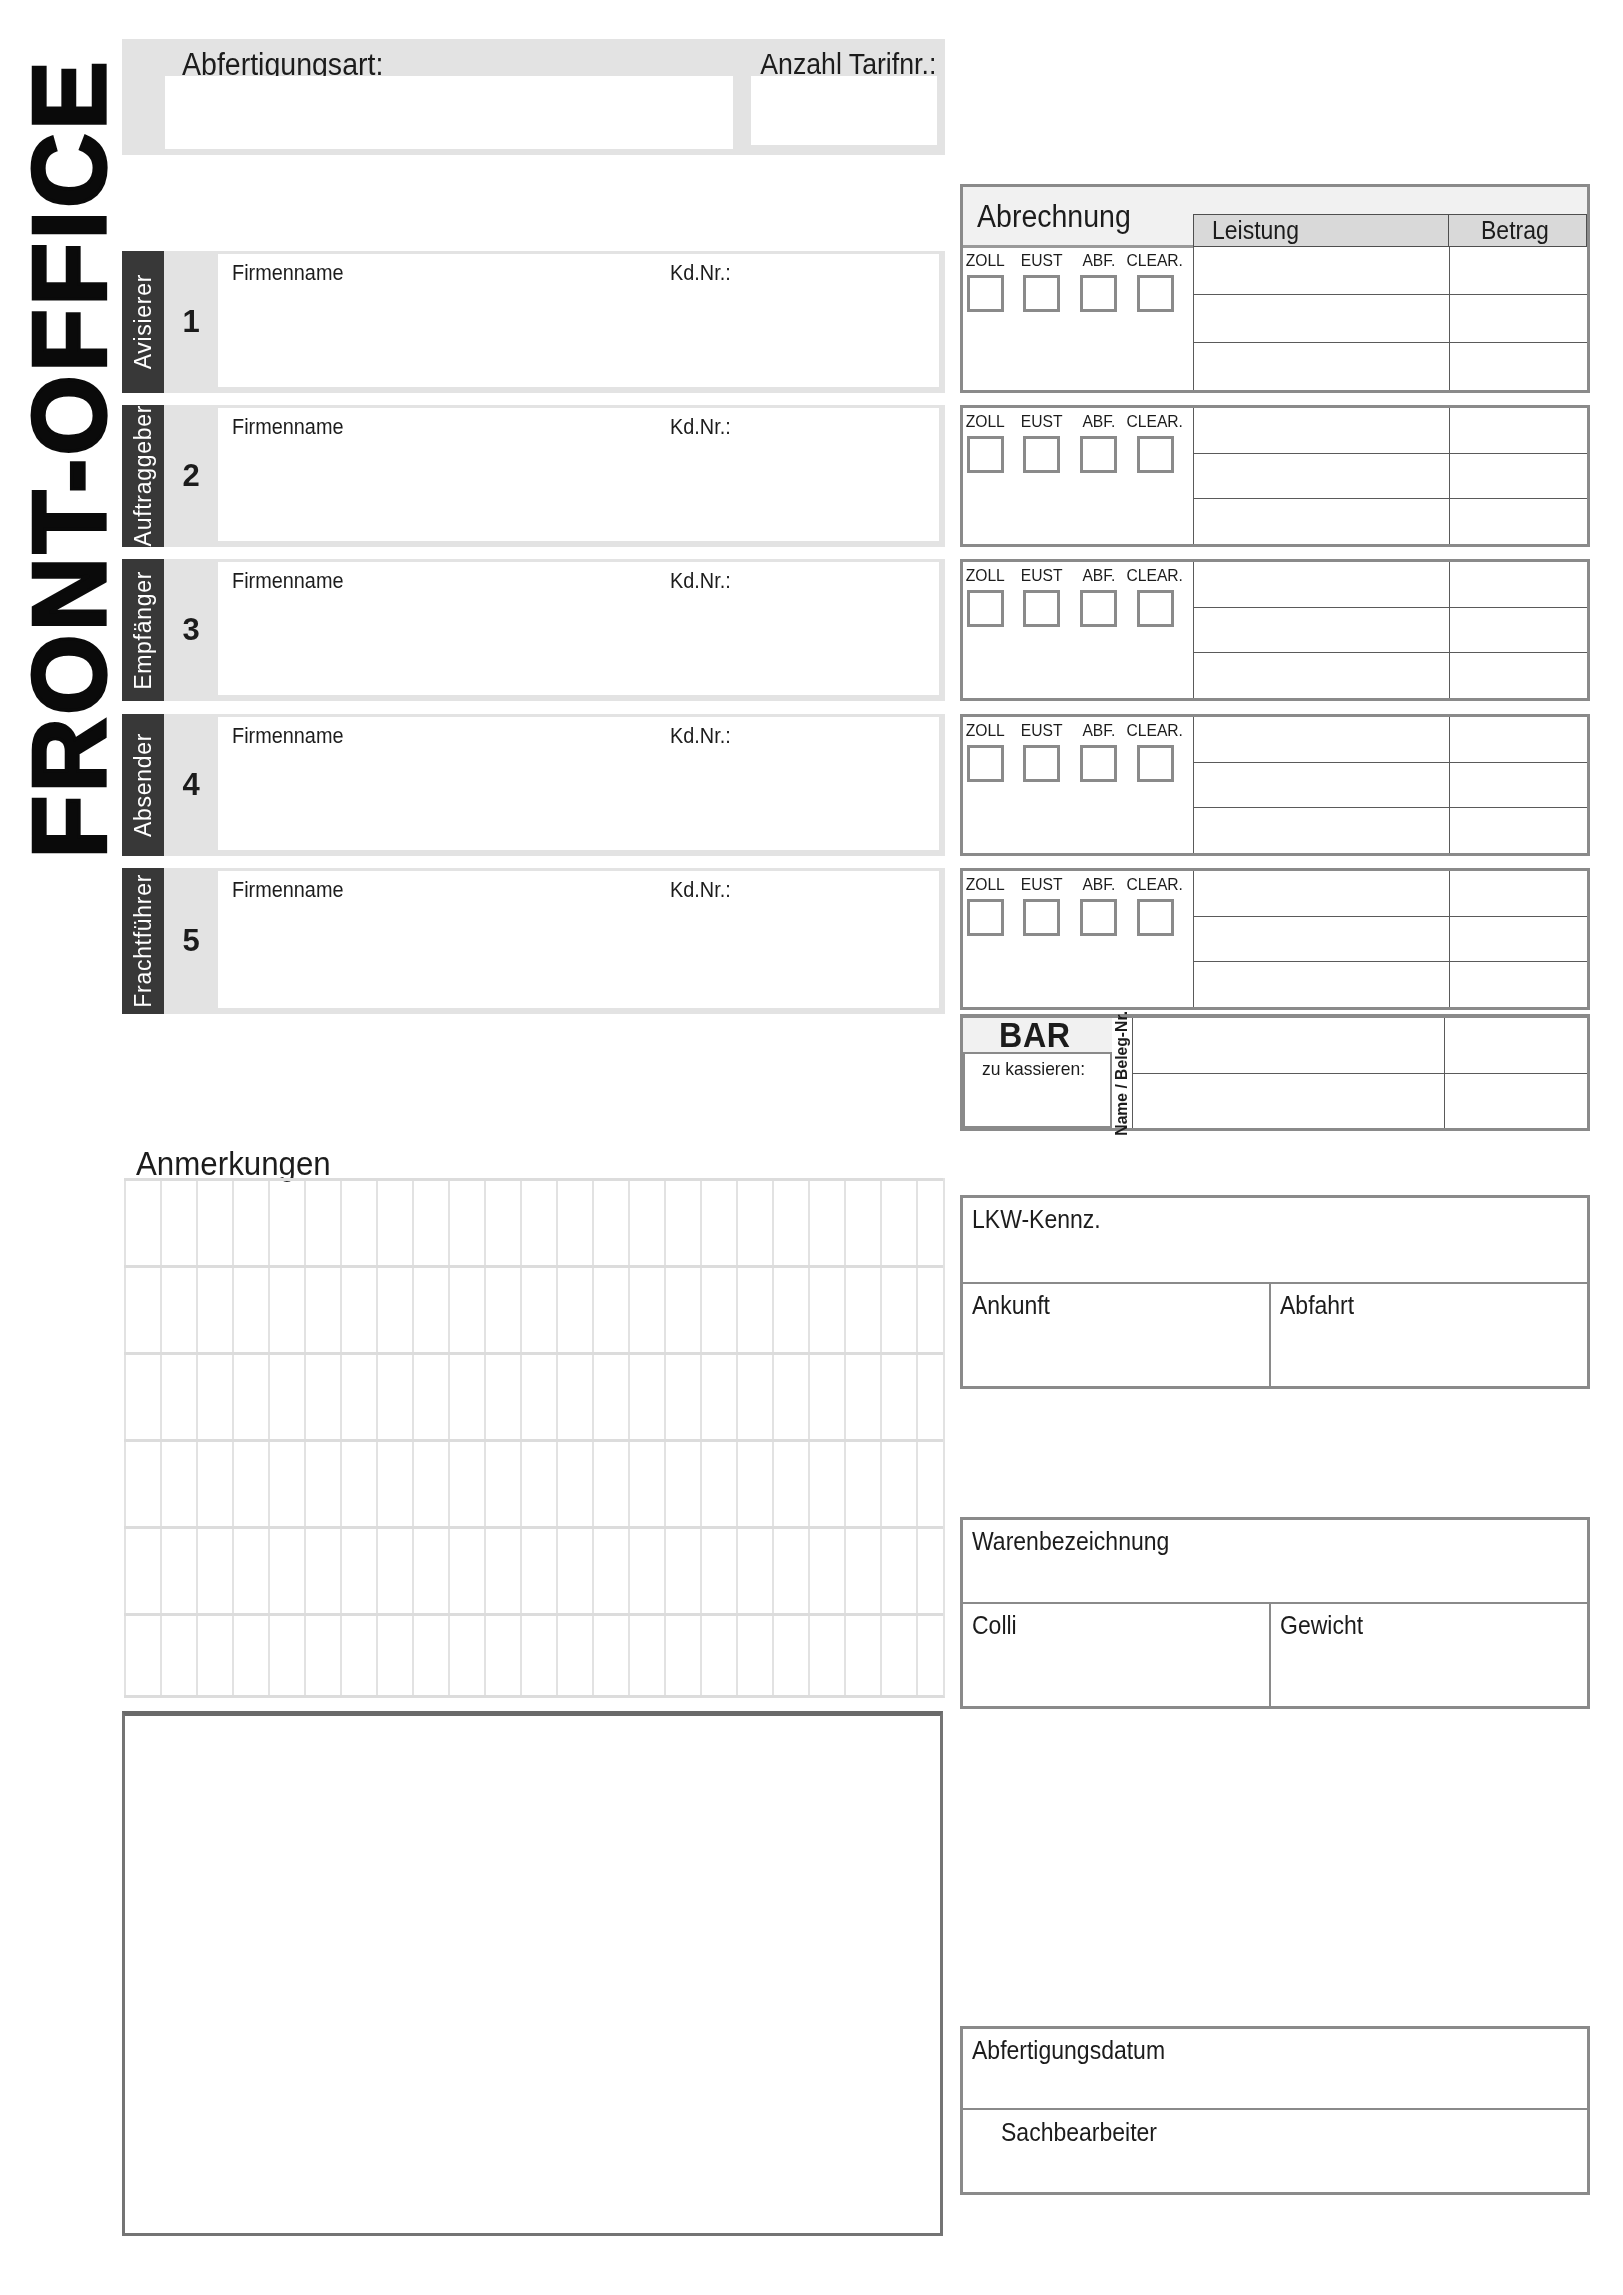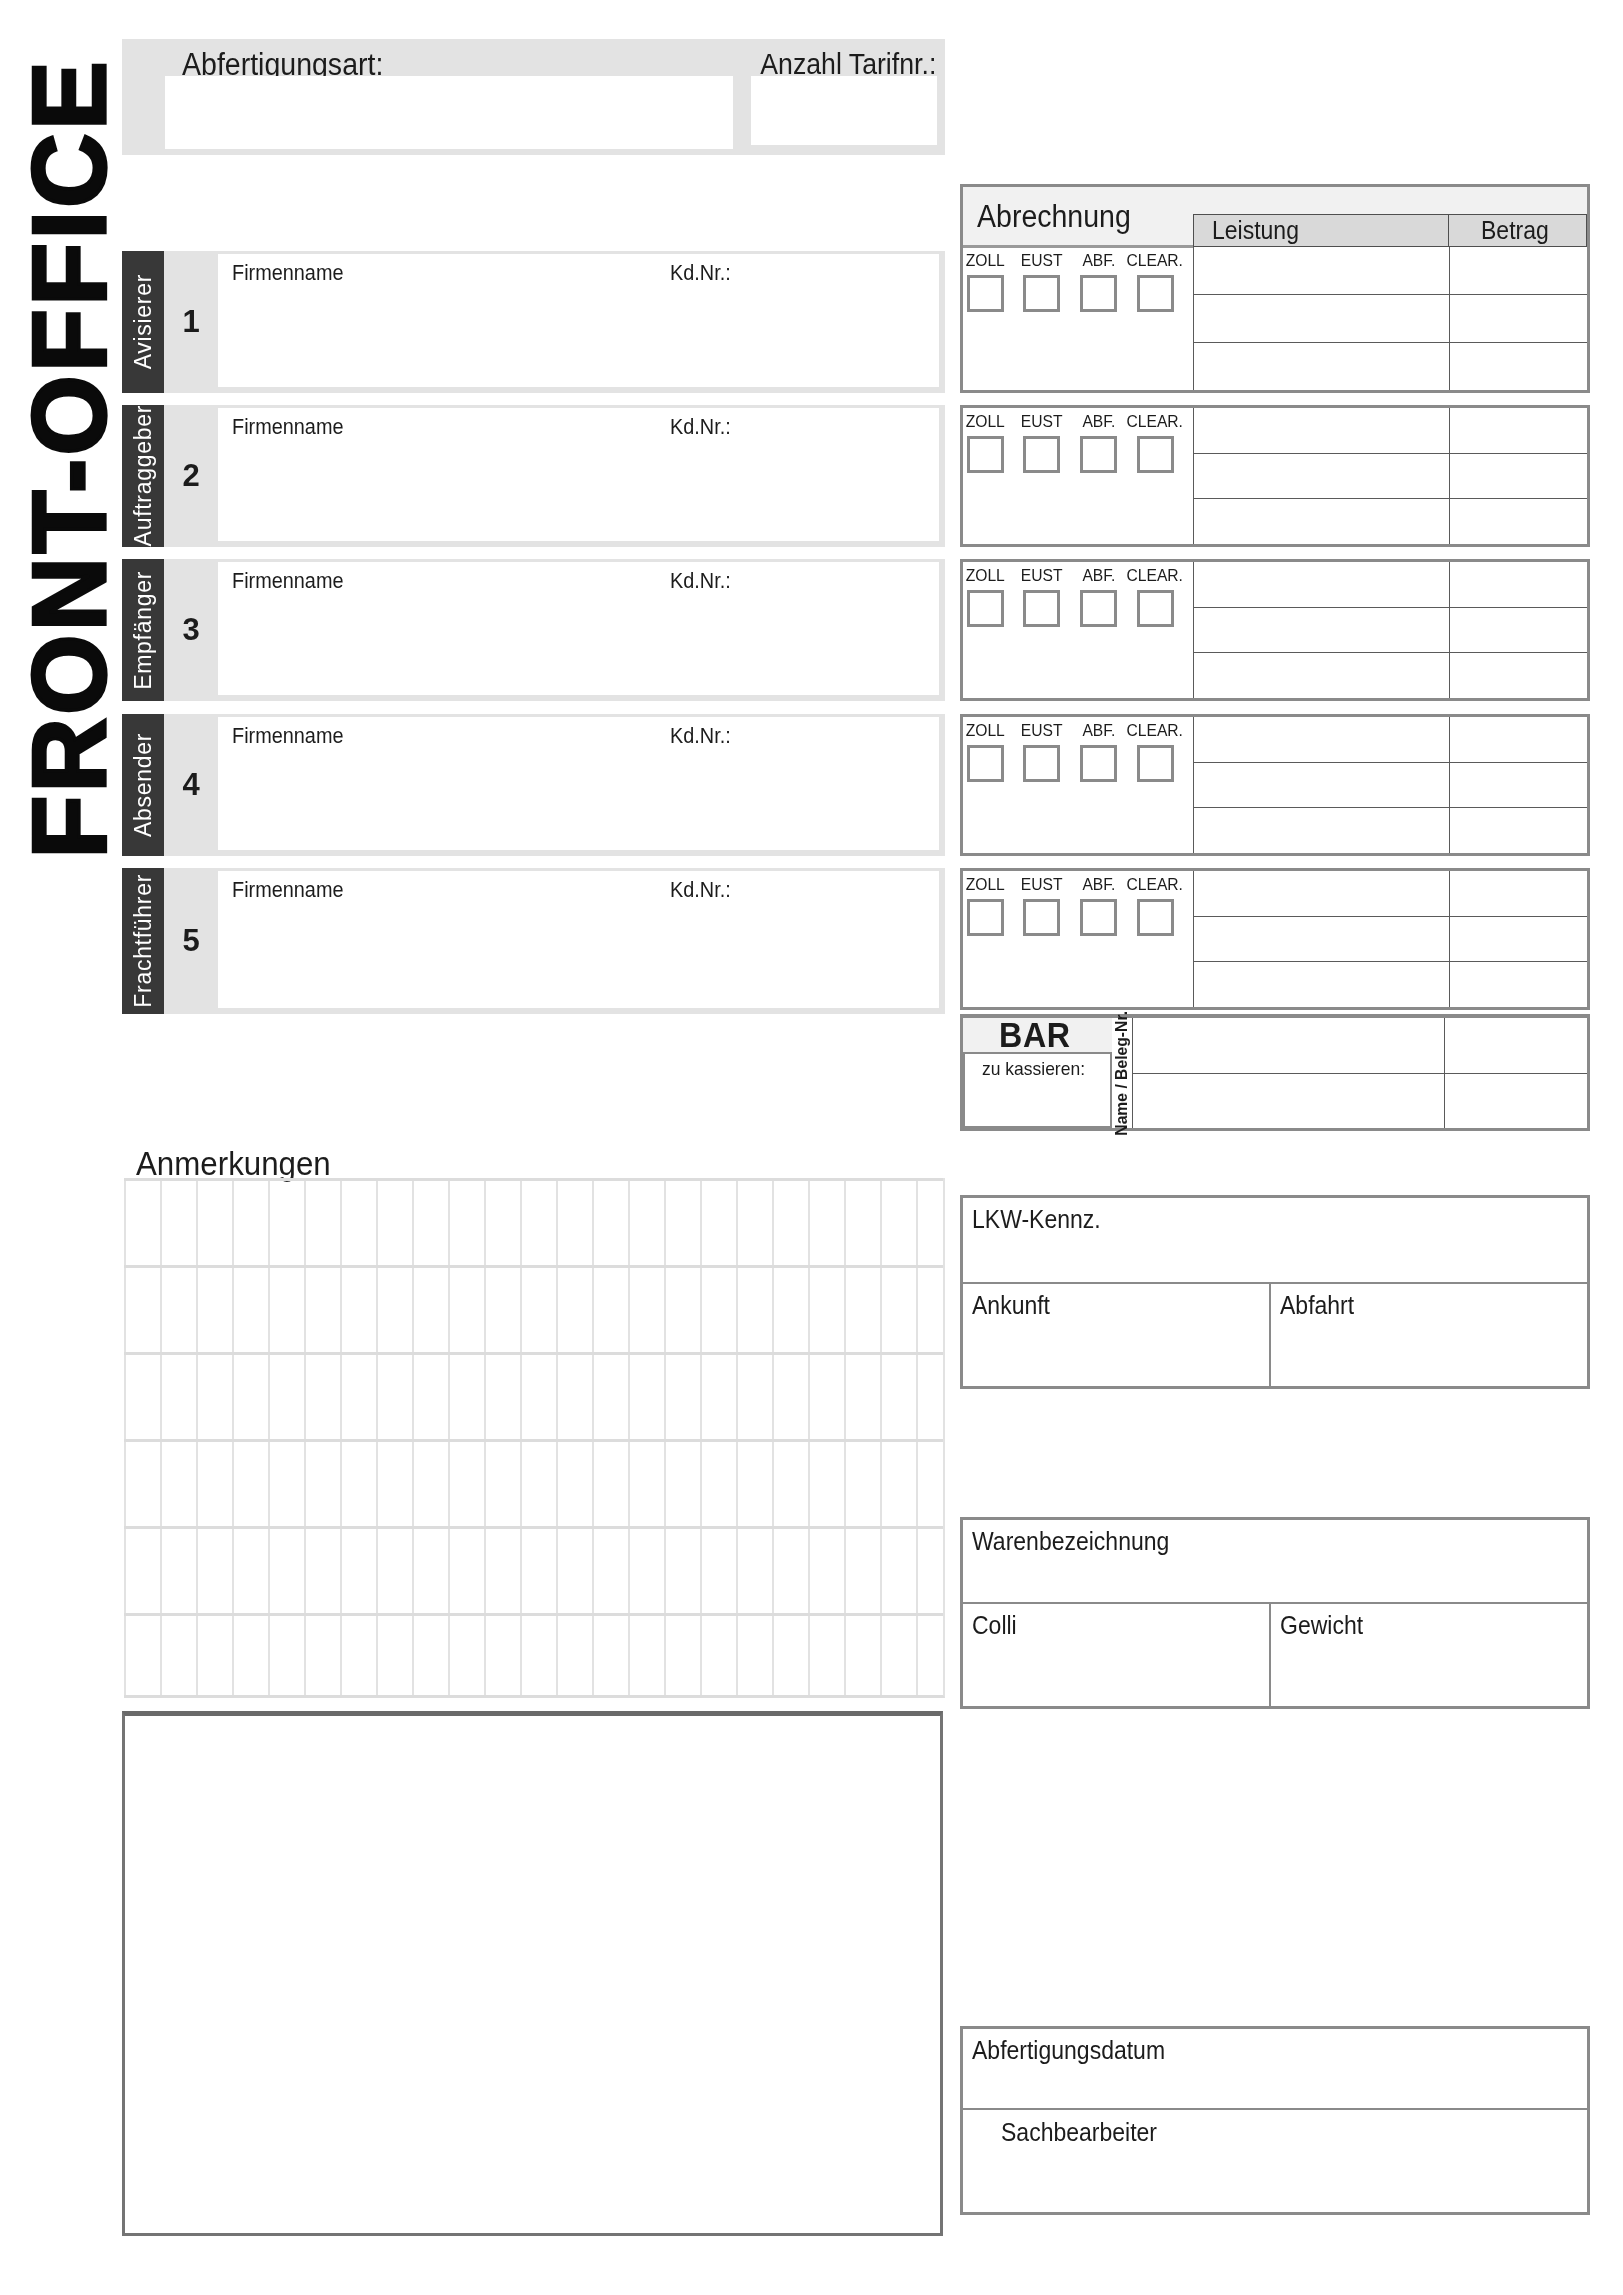--- a/index.html
+++ b/index.html
@@ -398,21 +398,21 @@
       <div class="half-div"></div>
       <div class="abs" style="left:0;top:0;width:306px;bottom:0;">
         <span class="boxlab"><span class="cond">Colli</span></span>
       </div>
       <div class="abs" style="left:308px;top:0;right:0;bottom:0;">
         <span class="boxlab"><span class="cond">Gewicht</span></span>
       </div>
     </div>
   </div>
 
-  <div class="gbox" style="top:2026px;height:189px;">
+  <div class="gbox" style="top:2026px;height:169px;">
     <div class="info-top" style="height:79px;">
       <span class="boxlab"><span class="cond">Abfertigungsdatum</span></span>
     </div>
     <div class="info-bottom" style="top:82px;margin-left:29px;">
       <span class="boxlab"><span class="cond">Sachbearbeiter</span></span>
     </div>
   </div>
 
 </div>
 

